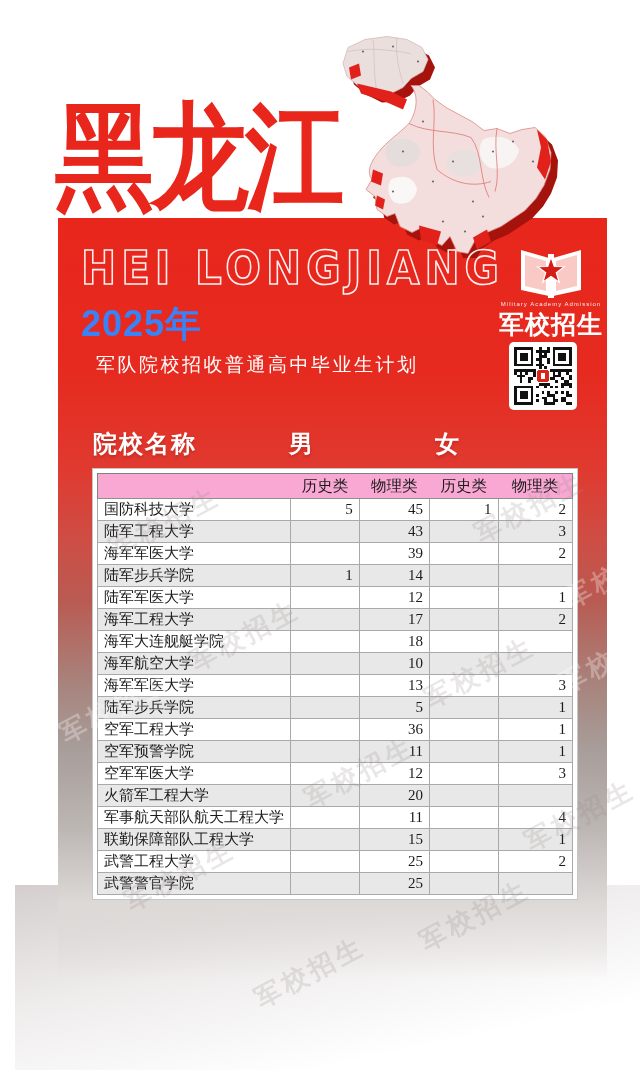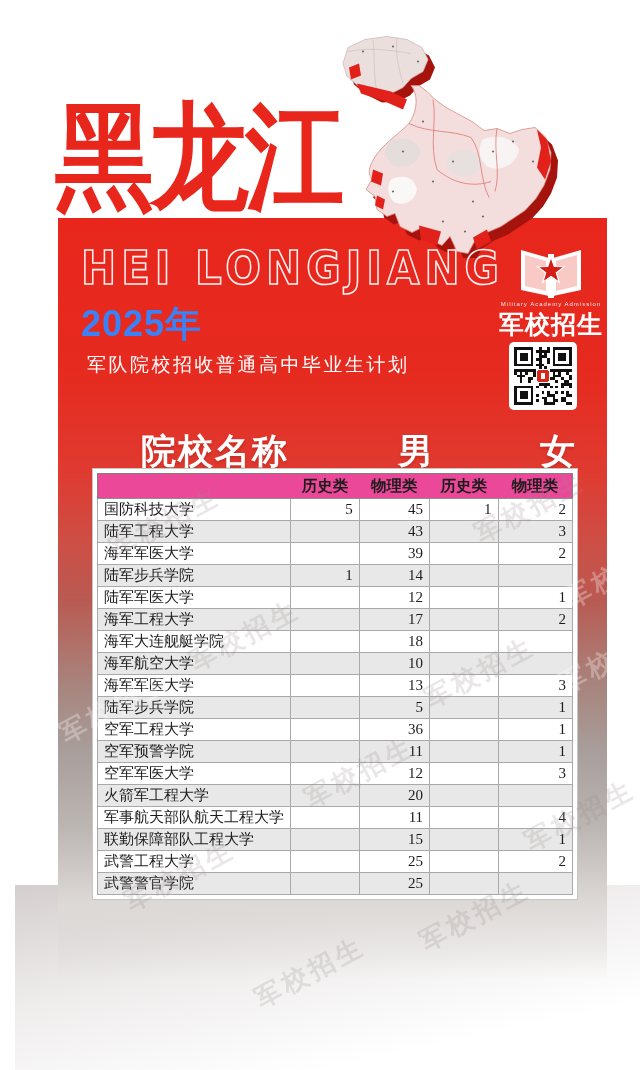--- a/index.html
+++ b/index.html
@@ -35,61 +35,61 @@
     color:transparent; -webkit-text-stroke:1.5px rgba(255,255,255,0.93);
     font-family:"DejaVu Sans","Liberation Sans",sans-serif;
     transform:scaleY(1.12); transform-origin:left top;
   }
   @supports not (-webkit-text-stroke: 1px #fff){ .title-en{color:rgba(255,255,255,0.85);} }
   .year{
     position:absolute; left:66px; top:300px; z-index:3;
     font-size:36px; font-weight:800; color:#3b82f6; letter-spacing:1px;
   }
   .subtitle{
-    position:absolute; left:72px; top:352px; z-index:3;
+    position:absolute; left:81px; top:352px; z-index:3;
     font-size:19px; color:#ffffff; letter-spacing:2.5px; white-space:nowrap;
   }
   .map-svg{ position:absolute; left:318px; top:20px; z-index:2; }
   
   .logo-box{ position:absolute; left:478px; top:246px; width:116px; z-index:3; text-align:center; }
   .logo-en{ font-size:6px; color:rgba(255,255,255,0.9); letter-spacing:1px; margin-top:1px; white-space:nowrap;}
   .logo-cn{ font-size:25px; font-weight:900; color:#ffffff; letter-spacing:1px; margin-top:1px;
             font-family:"DejaVu Sans","Liberation Sans",sans-serif;}
   .qr{
     position:absolute; left:494px; top:342px; width:68px; height:68px; z-index:3;
     background:#ffffff; border-radius:5px; padding:5px; box-sizing:border-box;
   }
   .qr svg{ width:100%; height:100%; display:block; shape-rendering:crispEdges; }
   
   .col-headers{ position:absolute; left:78px; top:428px; width:484px; height:40px; z-index:4; }
   .col-headers span{
-    position:absolute; top:0; text-align:right; color:#ffffff;
-    font-size:35px; font-weight:900; letter-spacing:2px;
+    position:absolute; top:0; text-align:left; color:#ffffff;
+    font-size:24px; font-weight:900; letter-spacing:2px;
     font-family:"DejaVu Sans","Liberation Sans",sans-serif;
     text-shadow:0 2px 3px rgba(140,20,15,0.35); white-space:nowrap;
   }
   .gh-name{ left:0;   width:196px; }
   .gh-male{ left:196px; width:146px; }
   .gh-female{ left:342px; width:142px; }
   
   .table-panel{
     position:absolute; left:77px; top:468px; width:486px; z-index:4;
     background:#ffffff; border:1px solid #c6c6c6; padding:4px; box-sizing:border-box;
   }
   table.plan{ border-collapse:collapse; width:476px; table-layout:fixed;
     font-family:"Liberation Serif","DejaVu Serif",serif; }
   table.plan{ border:1.5px solid #808080; }
   table.plan th, table.plan td{
     border:1px solid #a9a9a9; padding:0 6px; height:22px; box-sizing:border-box;
     font-size:15px; color:#1c1c1c; overflow:hidden; white-space:nowrap;
   }
   table.plan thead th{
     height:25px; border:none; border-bottom:1px solid #8f8f8f;
-    font-family:"Liberation Sans",sans-serif; font-weight:700; font-size:15.5px;
-    text-align:center; background:#ec4899;
+    font-family:"Liberation Sans",sans-serif; font-weight:400; font-size:15.5px;
+    text-align:center; background:#f9a8d4;
   }
   table.plan td.name{ text-align:left; }
   table.plan td.num{ text-align:right; }
   table.plan tbody tr:nth-child(even){ background:#e9e8e8; }
   table.plan tbody tr:nth-child(odd){ background:#ffffff; }
   
   .wm-layer{ position:absolute; left:0; top:0; width:640px; height:1070px; z-index:6; pointer-events:none; }
   .wm{ position:absolute; font-size:26px; font-weight:700; letter-spacing:4px;
        transform:rotate(-28deg); white-space:nowrap;
        font-family:"DejaVu Sans","Liberation Sans",sans-serif; }

